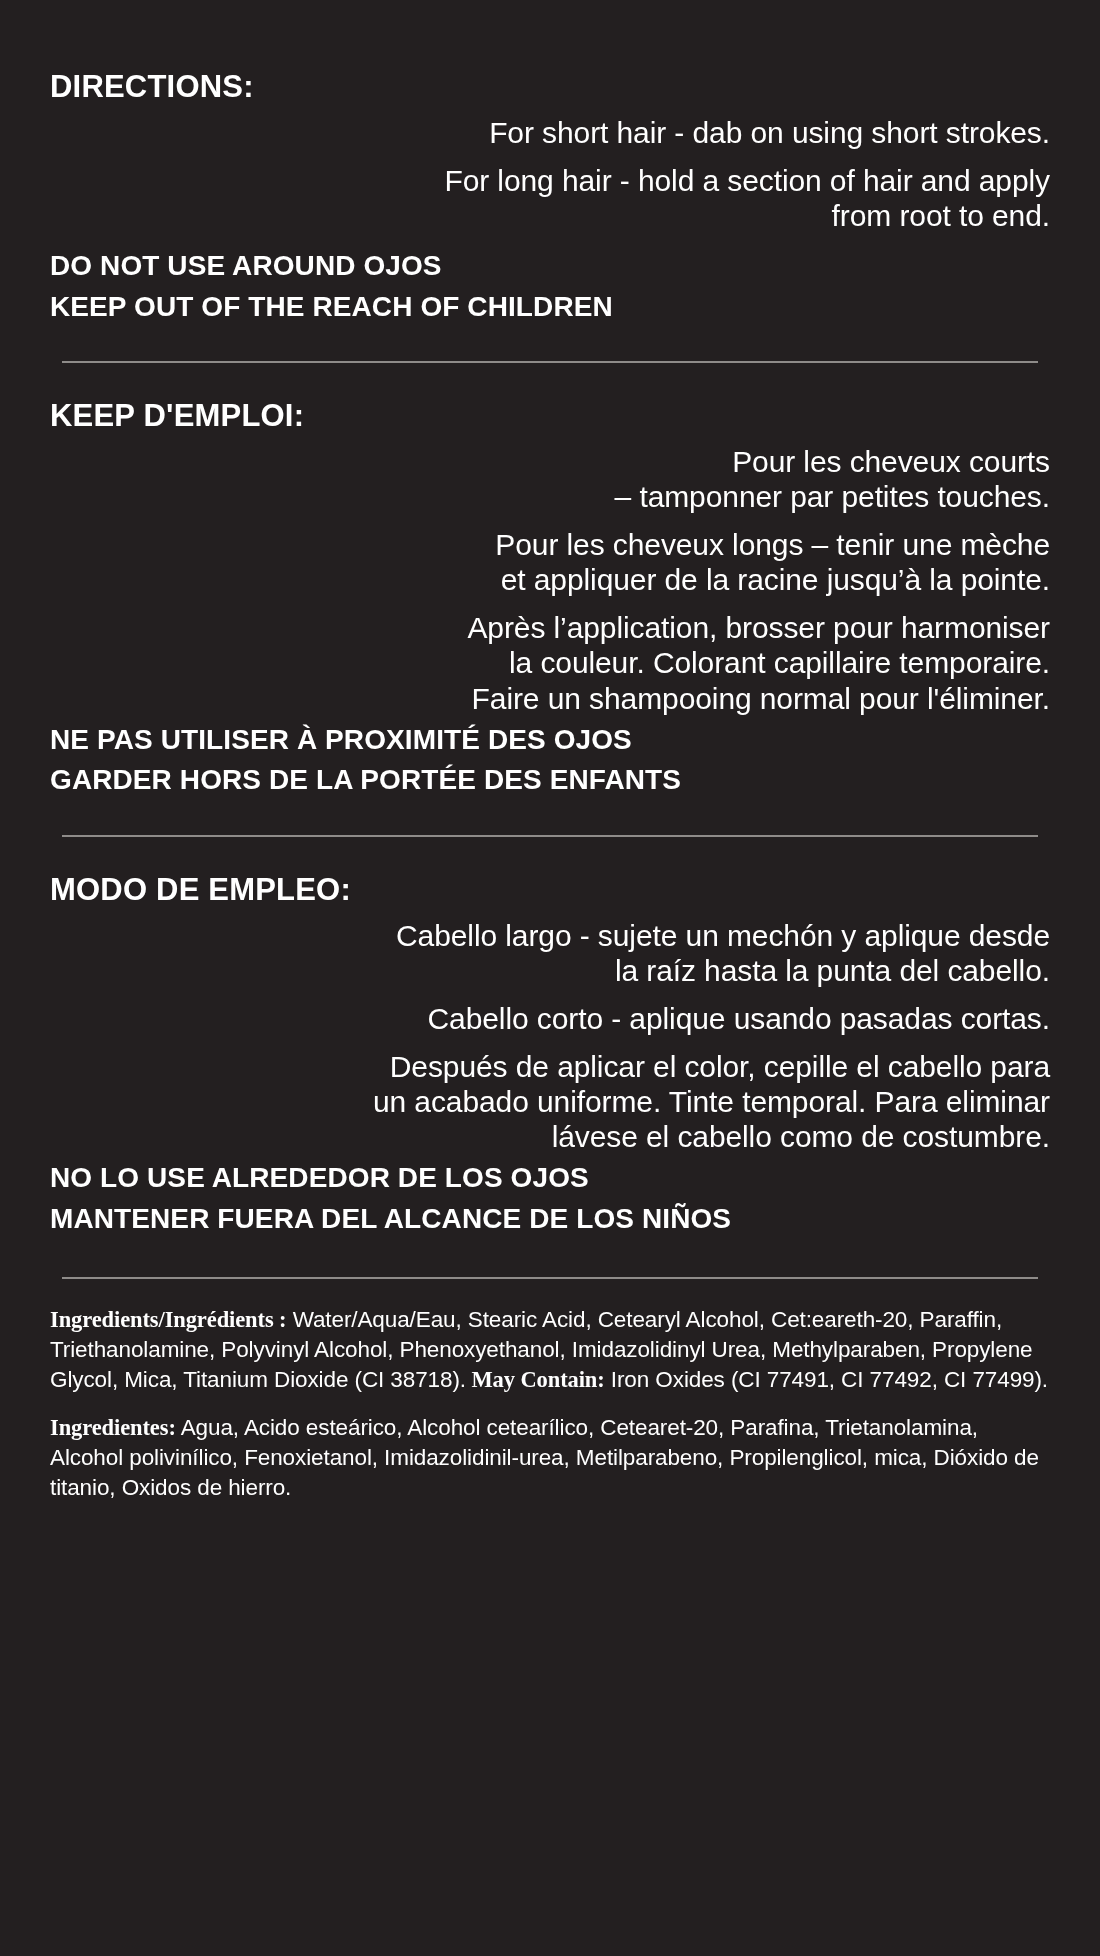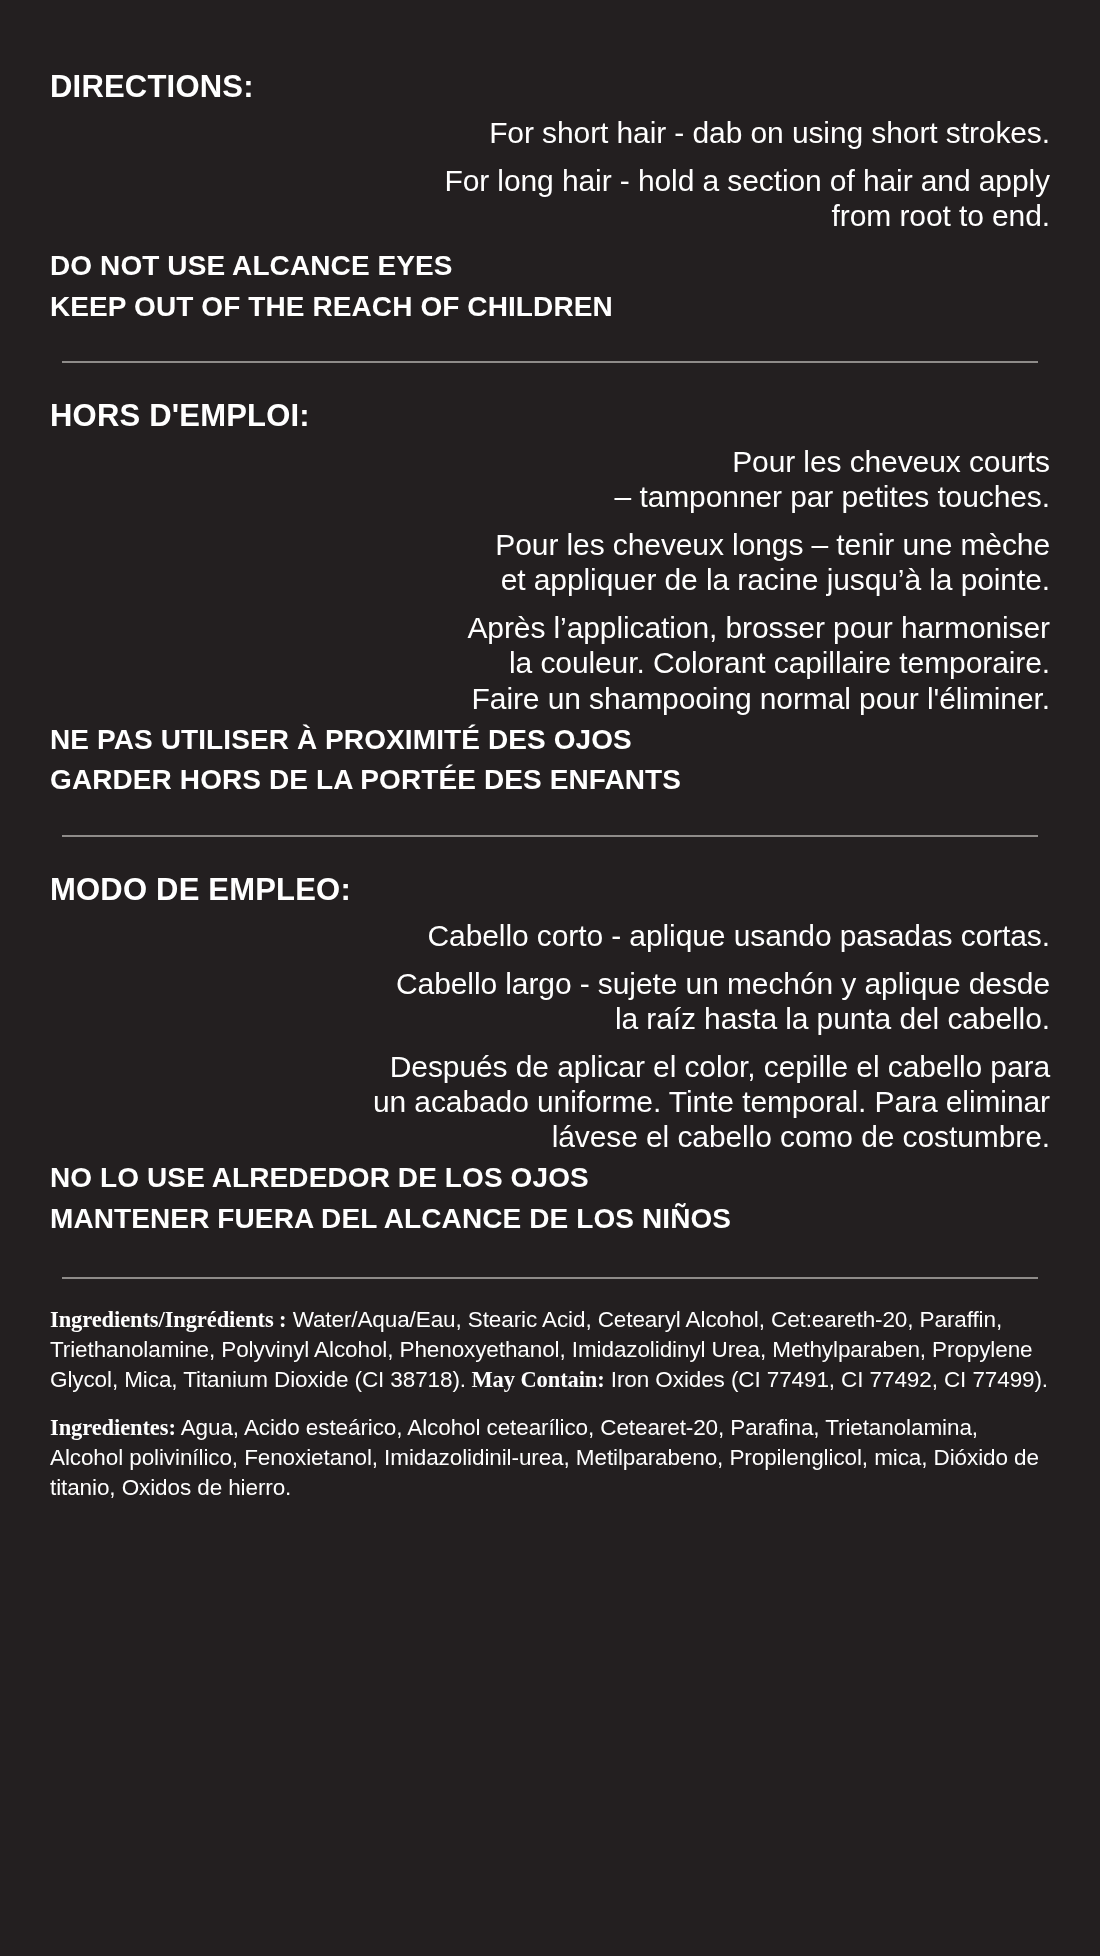--- a/index.html
+++ b/index.html
@@ -74,41 +74,41 @@
 </style>
 </head>
 <body>
 
 <div class="page">
 
   <div class="section">
     <div class="section-title">DIRECTIONS:</div>
     <p class="para">For short hair - dab on using short strokes.</p>
     <p class="para">For long hair - hold a section of hair and apply<br>from root to end.</p>
-    <p class="warn first">DO NOT USE ALCANCE EYES</p>
+    <p class="warn first">DO NOT USE AROUND OJOS</p>
     <p class="warn">KEEP OUT OF THE REACH OF CHILDREN</p>
   </div>
 
   <hr class="rule">
 
   <div class="section">
-    <div class="section-title">HORS D'EMPLOI:</div>
+    <div class="section-title">KEEP D'EMPLOI:</div>
     <p class="para">Pour les cheveux courts<br>– tamponner par petites touches.</p>
     <p class="para">Pour les cheveux longs – tenir une mèche<br>et  appliquer de la racine jusqu’à la pointe.</p>
     <p class="para tight">Après l’application, brosser pour harmoniser<br>la couleur.  Colorant capillaire temporaire.<br>Faire un shampooing normal pour l'éliminer.</p>
     <p class="warn first">NE PAS UTILISER À PROXIMITÉ DES OJOS</p>
     <p class="warn">GARDER HORS DE LA PORTÉE DES ENFANTS</p>
   </div>
 
   <hr class="rule">
 
   <div class="section">
     <div class="section-title">MODO DE EMPLEO:</div>
+    <p class="para">Cabello largo - sujete un mechón y aplique desde<br>la raíz hasta la punta del cabello.</p>
     <p class="para">Cabello corto - aplique usando pasadas cortas.</p>
-    <p class="para">Cabello largo - sujete un mechón y aplique desde<br>la raíz hasta la punta del cabello.</p>
     <p class="para tight">Después de aplicar el color, cepille el cabello para<br>un acabado uniforme. Tinte temporal. Para eliminar<br>lávese el cabello como de costumbre.</p>
     <p class="warn first">NO LO USE ALREDEDOR DE LOS OJOS</p>
     <p class="warn">MANTENER FUERA DEL ALCANCE DE LOS NIÑOS</p>
   </div>
 
   <hr class="rule last">
 
   <div class="section">
     <p class="ing">
       <b>Ingredients/Ingrédients :</b><span> Water/Aqua/Eau, Stearic Acid, Cetearyl Alcohol, Cet:eareth-20, Paraffin, Triethanolamine, Polyvinyl Alcohol, Phenoxyethanol, Imidazolidinyl Urea, Methylparaben, Propylene Glycol, Mica, Titanium Dioxide (CI 38718).</span><b> May Contain:</b><span> Iron Oxides (CI 77491, CI 77492, CI 77499).</span>

